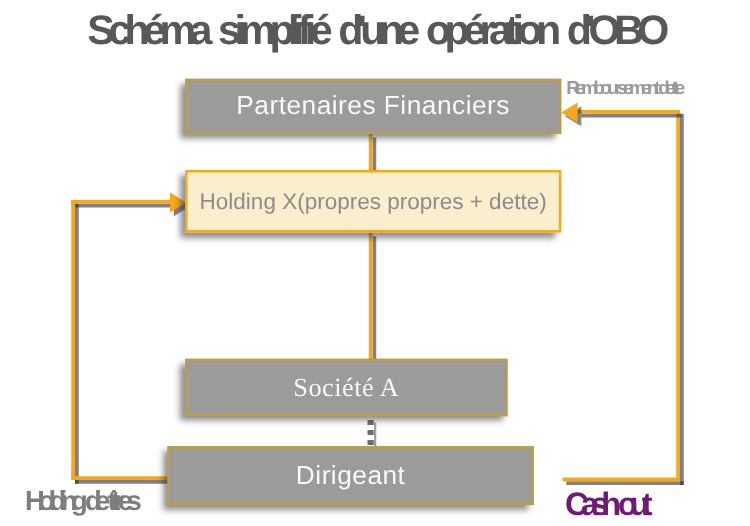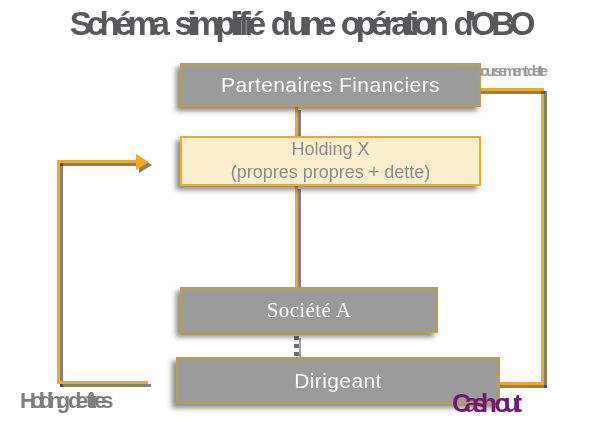--- a/index.html
+++ b/index.html
@@ -40,41 +40,40 @@
   }
 
   .box {
     position: absolute;
     box-sizing: border-box;
     display: flex;
     align-items: center;
     justify-content: center;
     text-align: center;
     box-shadow: -4px 4px 5px rgba(45,45,45,0.55);
-    margin-left: 32px;
   }
   .box.gray {
     background: var(--box_gray);
     border: 2px solid var(--box_border_gold);
     color: var(--box_text);
     font-size: 21px;
     letter-spacing: 0.4px;
   }
   .box-partenaires { left: 148px; top: 63px;  width: 301px; height: 44px; }
   .box-holding {
     left: 148px; top: 136px; width: 301px; height: 50px;
     background: var(--holding_fill);
     border: 2px solid var(--accent_orange);
     color: var(--holding_text);
     font-size: 18px;
     line-height: 23px;
-    flex-direction: column;
+    flex-direction: row;
   }
   .box-societe   { left: 148px; top: 287px; width: 258px; height: 46px; font-family: Liberation Serif, serif; }
-  .box-dirigeant { left: 144px; top: 357px; width: 324px; height: 47px;
+  .box-dirigeant { left: 134px; top: 357px; width: 293px; height: 47px;
                    border: 2px solid var(--accent_orange); }
 
   .line {
     position: absolute;
     background: var(--accent_orange);
     box-shadow: 3px 3px 0 rgba(45,45,45,0.6);
   }
   .v1        { left: 295px; top: 107px; width: 3px;  height: 30px; }
   .v2        { left: 295px; top: 186px; width: 3px;  height: 102px; }
   .left-v    { left: 57px;  top: 160px; width: 3px;  height: 224px; }

